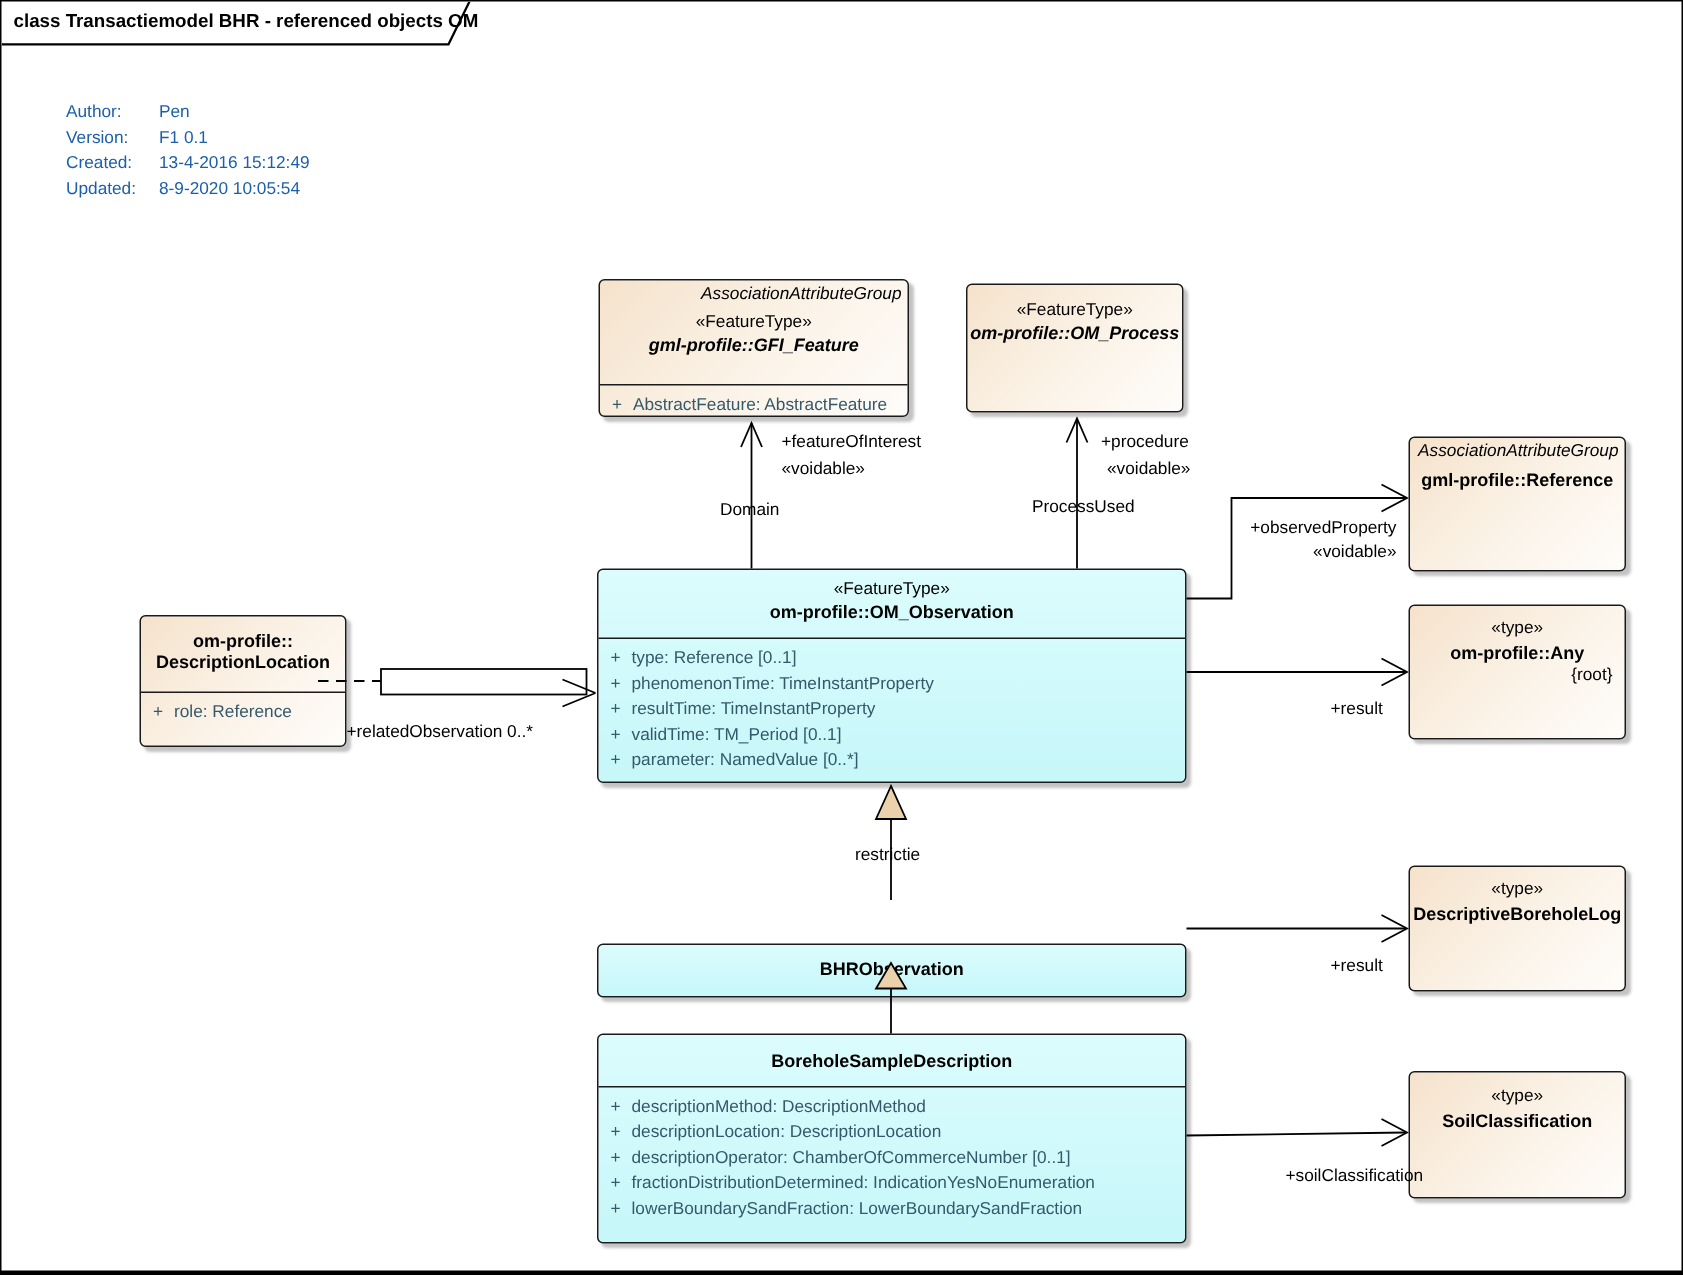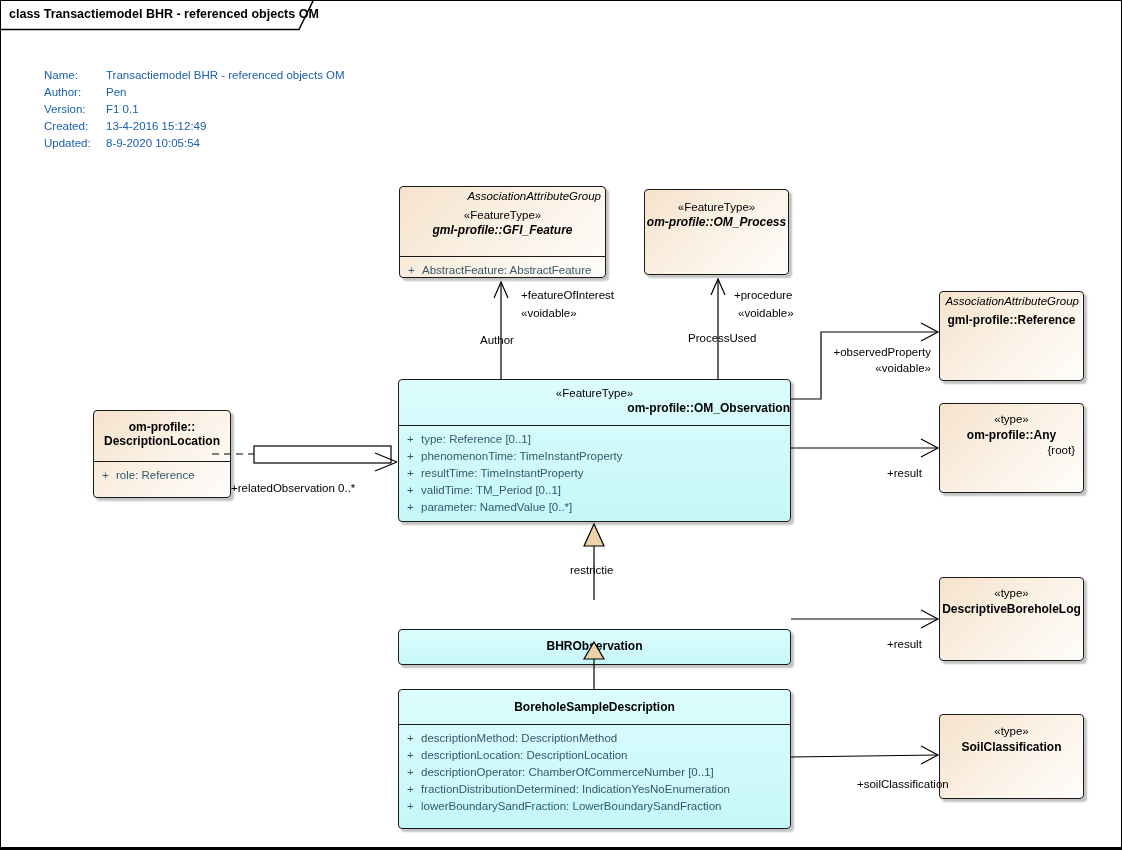--- a/index.html
+++ b/index.html
@@ -35,24 +35,20 @@
 </style>
 </head>
 <body>
 
 <div id="canvas">
 
   <div class="tab-label">class Transactiemodel BHR - referenced objects OM</div>
 
   <div class="meta">
     <div class="meta-row">
-      <span class="meta-label">Name:</span>
-      <span>Transactiemodel BHR - referenced objects OM</span>
-    </div>
-    <div class="meta-row">
       <span class="meta-label">Author:</span>
       <span>Pen</span>
     </div>
     <div class="meta-row">
       <span class="meta-label">Version:</span>
       <span>F1 0.1</span>
     </div>
     <div class="meta-row">
       <span class="meta-label">Created:</span>
       <span>13-4-2016 15:12:49</span>
@@ -89,21 +85,21 @@
 
   <div class="cls cream" style="left:938px;top:402px;width:145px;height:90px;">
     <div class="stereo" style="padding-top:9px;">«type»</div>
     <div class="clsname" style="margin-top:3px;">om-profile::Any</div>
     <div class="constraint" style="margin-top:2px;">{root}</div>
   </div>
 
   <div class="cls cyan" style="left:397px;top:378px;width:393px;height:143px;">
     <div style="height:45px;">
       <div class="stereo" style="padding-top:7px;">«FeatureType»</div>
-      <div class="clsname" style="margin-top:2px;text-align:right;">om-profile::OM_Observation</div>
+      <div class="clsname" style="margin-top:2px;">om-profile::OM_Observation</div>
     </div>
     <div class="attrs">
       <div class="attr-row">
         <span class="plus">+</span>
         <span>type: Reference [0..1]</span>
       </div>
       <div class="attr-row">
         <span class="plus">+</span>
         <span>phenomenonTime: TimeInstantProperty</span>
       </div>
@@ -223,21 +219,21 @@
     </g>
 
     <g stroke="#000" stroke-width="1.2" fill="none">
       <line x1="790" y1="756" x2="936" y2="754"></line>
       <path d="M920,745 L937,754 L920,763"></path>
     </g>
   </svg>
 
   <div class="clabel" style="left:520px;top:288px;">+featureOfInterest</div>
   <div class="clabel" style="left:520px;top:306px;">«voidable»</div>
-  <div class="clabel" style="left:479px;top:333px;">Author</div>
+  <div class="clabel" style="left:479px;top:333px;">Domain</div>
 
   <div class="clabel" style="left:733px;top:288px;">+procedure</div>
   <div class="clabel" style="left:737px;top:306px;">«voidable»</div>
   <div class="clabel" style="left:687px;top:331px;">ProcessUsed</div>
 
   <div class="clabel r" style="left:816px;top:345px;width:114px;">+observedProperty</div>
   <div class="clabel r" style="left:816px;top:361px;width:114px;">«voidable»</div>
 
   <div class="clabel" style="left:886px;top:466px;">+result</div>
   <div class="clabel" style="left:886px;top:637px;">+result</div>

